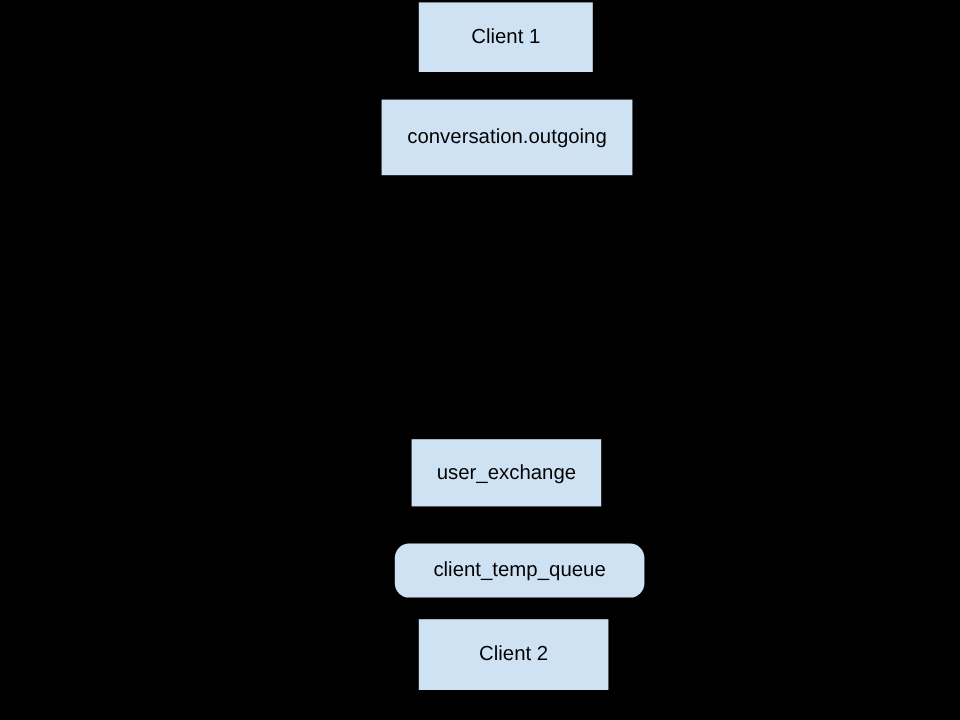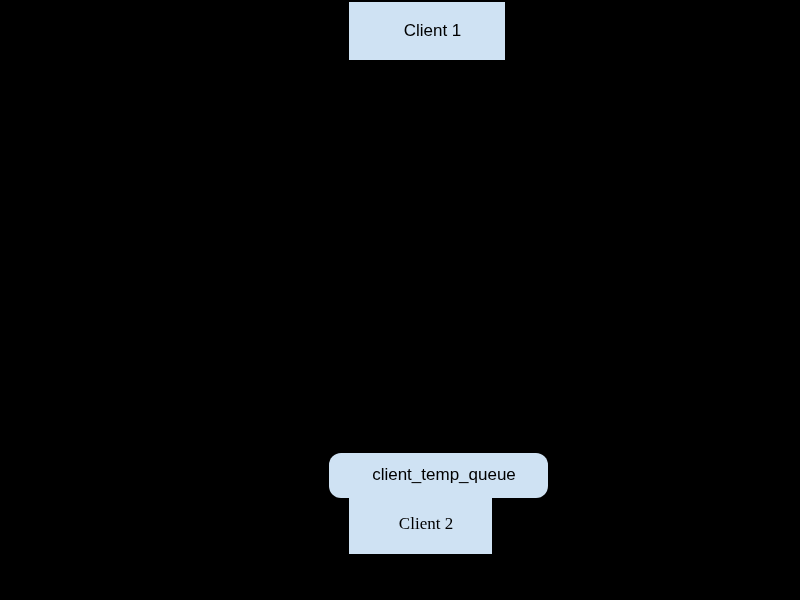--- a/index.html
+++ b/index.html
@@ -23,39 +23,40 @@
     position: absolute;
     background: #cfe2f3;
     color: #000000;
     display: flex;
     align-items: center;
     justify-content: center;
     font-size: 17px;
     line-height: 1.2;
     text-align: center;
     white-space: nowrap;
-    padding-left: 11px;
   }
   .rounded {
     border-radius: 14px;
   }
   #node-client-1            { left: 349px; top: 2px;   width: 145px; height: 58px; }
   #node-conv-outgoing       { left: 318px; top: 83px;  width: 209px; height: 63px; }
   #node-chat-app-messages   { left: 297px; top: 171px; width: 251px; height: 64px; }
   #node-conv-incoming       { left: 318px; top: 259px; width: 209px; height: 78px; }
   #node-user-exchange       { left: 343px; top: 366px; width: 158px; height: 56px; }
   #node-client-temp-queue   { left: 329px; top: 453px; width: 208px; height: 45px; border-radius: 12px; }
-  #node-client-2            { left: 349px; top: 495px; width: 132px; height: 59px; font-family: Liberation Serif, serif; }
+  #node-client-2            { left: 349px; top: 516px; width: 158px; height: 59px; }
 </style>
 </head>
 <body>
 
 <div class="canvas">
   <div id="node-client-1" class="node">Client 1</div>
 
+  <div id="node-conv-outgoing" class="node">conversation.outgoing</div>
 
 
 
+  <div id="node-user-exchange" class="node">user_exchange</div>
 
   <div id="node-client-temp-queue" class="node">client_temp_queue</div>
 
   <div id="node-client-2" class="node">Client 2</div>
 </div>
 
 </body></html>

